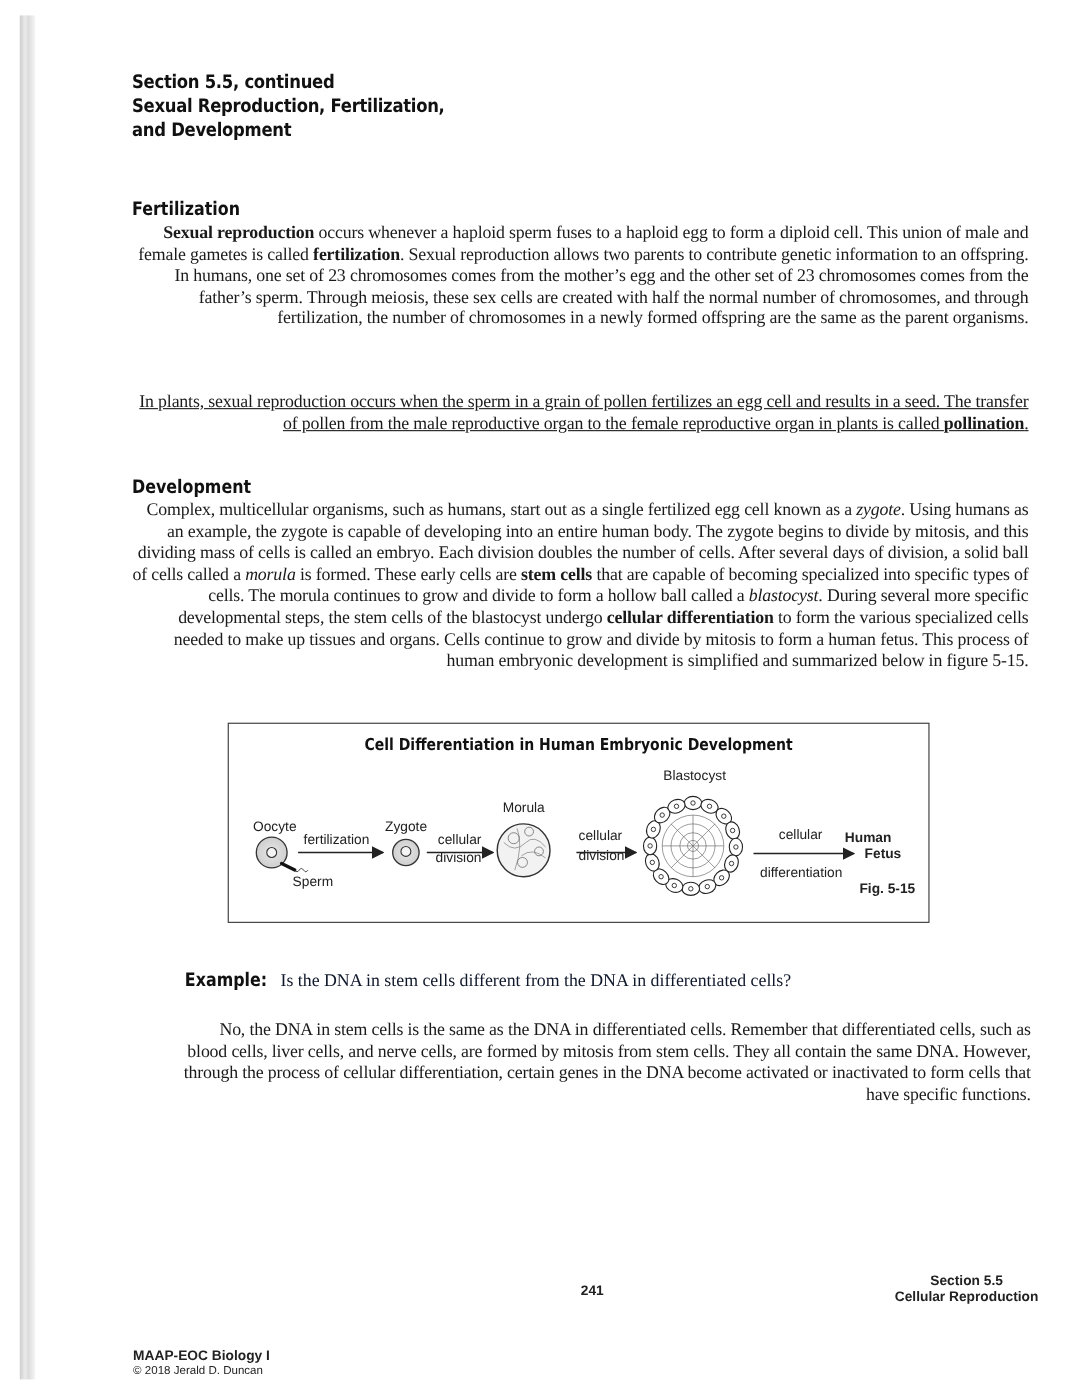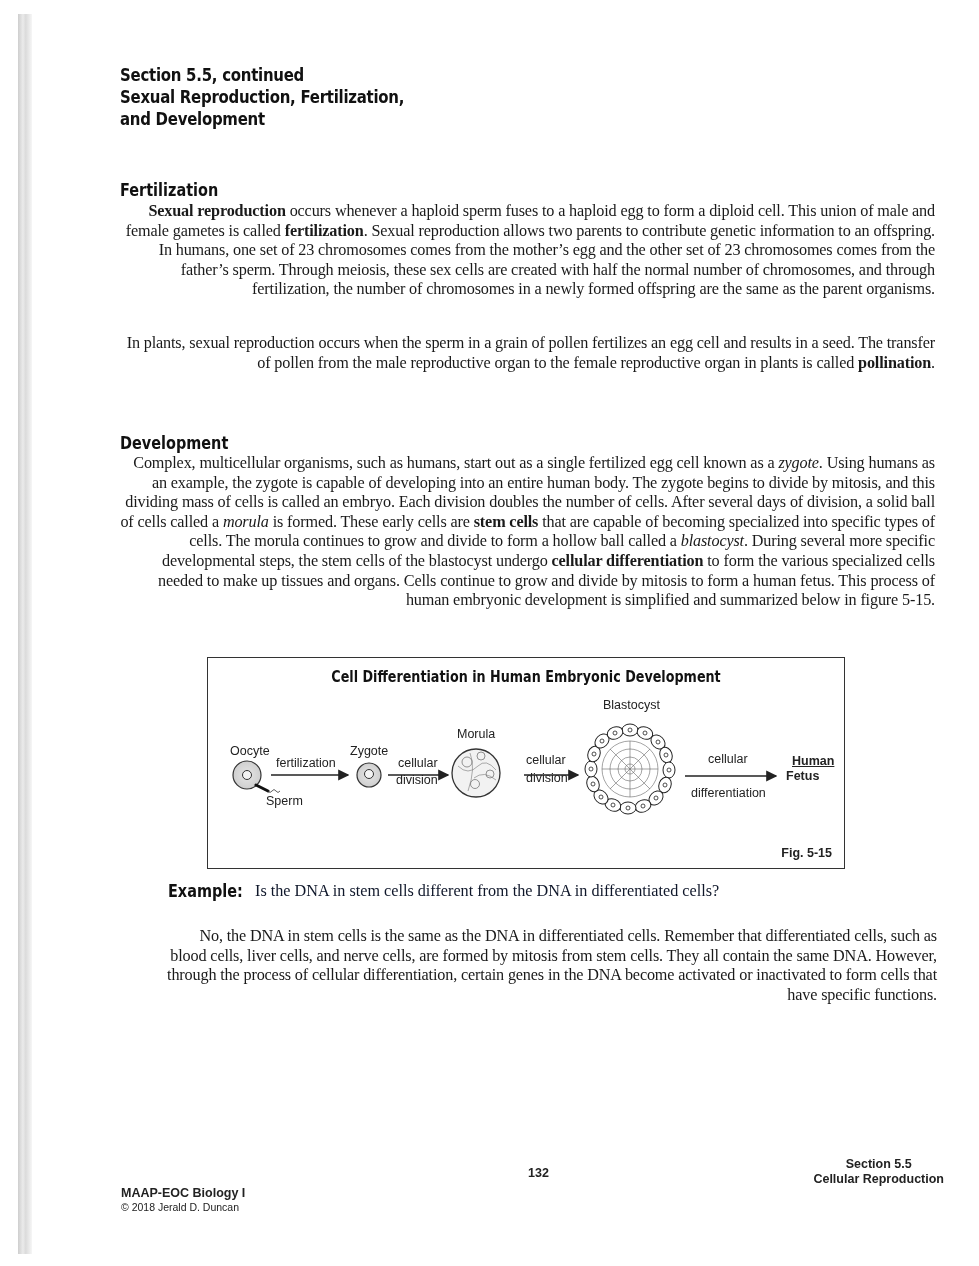--- a/index.html
+++ b/index.html
@@ -24,48 +24,48 @@
     font-family: "DejaVu Sans", sans-serif; font-weight: bold; font-size: 17px;
     transform: scaleX(0.85); transform-origin: left top; color: #111; white-space: nowrap;
   }
   .para {
     position: absolute; left: 120px; width: 815px;
     font-size: 16.2px; line-height: 19.6px; letter-spacing: -0.15px; color: #1a1a1a; text-align: right;
   }
   .para b { font-weight: bold; }
   .para i { font-style: italic; }
   .figure {
-    position: absolute; left: 207px; top: 657px; width: 638px; height: 212px;
+    position: absolute; left: 207px; top: 657px; width: 638px; height: 182px;
     border: 1.5px solid #333; box-sizing: border-box;
   }
   .fig-title {
     position: absolute; left: 0; right: 0; top: 10px; text-align: center;
     font-family: "DejaVu Sans", sans-serif; font-weight: bold; font-size: 15px;
     transform: scaleX(0.85); color: #111;
   }
   .lbl {
     position: absolute; font-family: "Liberation Sans", sans-serif; font-size: 12.5px; color: #222;
     white-space: nowrap;
   }
   .lbl.bold { font-weight: bold; }
   .figno {
-    position: absolute; right: 12px; bottom: 8px;
+    position: absolute; right: 12px; bottom: 23px;
     font-family: "Liberation Sans", sans-serif; font-weight: bold; font-size: 12.5px; color: #222;
   }
   .fig-svg { position: absolute; left: 0; top: 0; }
   .example-label {
     position: absolute; left: 168px; top: 881px;
     font-family: "DejaVu Sans", sans-serif; font-weight: bold; font-size: 17px;
     transform: scaleX(0.85); transform-origin: left top; color: #111;
   }
   .example-q {
     position: absolute; left: 255px; top: 882px; font-size: 16.2px; color: #0f172a;
   }
   .footer-left {
-    position: absolute; left: 121px; top: 1186px;
+    position: absolute; left: 121px; top: 1225px;
     font-family: "Liberation Sans", sans-serif; color: #222;
   }
   .footer-left .l1 { font-weight: bold; font-size: 12.5px; line-height: 15px; }
   .footer-left .l2 { font-size: 10.5px; line-height: 13px; }
   .footer-center {
     position: absolute; left: 528px; top: 1166px;
     font-family: "Liberation Sans", sans-serif; font-weight: bold; font-size: 12.5px; color: #222;
   }
   .footer-right {
     position: absolute; right: 35px; top: 1157px; text-align: center;
@@ -79,21 +79,21 @@
 
 <div class="header-title">
   <div>Section 5.5, continued</div>
   <div>Sexual Reproduction, Fertilization,</div>
   <div>and Development</div>
 </div>
 
 <div class="h2" style="top:180px;">Fertilization</div>
 <div class="para" style="top:202px;"><b>Sexual reproduction</b><span> occurs whenever a haploid sperm fuses to a haploid egg to form a diploid cell. This union of male and female gametes is called </span><b>fertilization</b><span>. Sexual reproduction allows two parents to contribute genetic information to an offspring. In humans, one set of 23 chromosomes comes from the mother’s egg and the other set of 23 chromosomes comes from the father’s sperm. Through meiosis, these sex cells are created with half the normal number of chromosomes, and through fertilization, the number of chromosomes in a newly formed offspring are the same as the parent organisms.</span></div>
 
-<div class="para" style="top:334px;"><span>In plants, sexual reproduction occurs when the sperm in a grain of pollen fertilizes an egg cell and results in a seed. The transfer of pollen from the male reproductive organ to the female reproductive organ in plants is called </span><b>pollination</b><span>.</span></div>
+<div class="para" style="top:356px;text-decoration:underline;"><span>In plants, sexual reproduction occurs when the sperm in a grain of pollen fertilizes an egg cell and results in a seed. The transfer of pollen from the male reproductive organ to the female reproductive organ in plants is called </span><b>pollination</b><span>.</span></div>
 
 <div class="h2" style="top:433px;">Development</div>
 <div class="para" style="top:454px;"><span>Complex, multicellular organisms, such as humans, start out as a single fertilized egg cell known as a </span><i>zygote</i><span>. Using humans as an example, the zygote is capable of developing into an entire human body. The zygote begins to divide by mitosis, and this dividing mass of cells is called an embryo. Each division doubles the number of cells. After several days of division, a solid ball of cells called a </span><i>morula</i><span> is formed. These early cells are </span><b>stem cells</b><span> that are capable of becoming specialized into specific types of cells. The morula continues to grow and divide to form a hollow ball called a </span><i>blastocyst</i><span>. During several more specific developmental steps, the stem cells of the blastocyst undergo </span><b>cellular differentiation</b><span> to form the various specialized cells needed to make up tissues and organs. Cells continue to grow and divide by mitosis to form a human fetus. This process of human embryonic development is simplified and summarized below in figure 5-15.</span></div>
 
 <div class="figure">
   <div class="fig-title">Cell Differentiation in Human Embryonic Development</div>
 
   <svg class="fig-svg" width="638" height="182" viewBox="0 0 638 182">
     <defs>
       <marker id="arr" markerWidth="8" markerHeight="8" refX="7" refY="4" orient="auto">
@@ -195,31 +195,31 @@
   <div class="lbl" style="left:68px; top:98px;">fertilization</div>
   <div class="lbl" style="left:142px; top:86px;">Zygote</div>
   <div class="lbl" style="left:190px; top:98px;">cellular</div>
   <div class="lbl" style="left:188px; top:115px;">division</div>
   <div class="lbl" style="left:249px; top:69px;">Morula</div>
   <div class="lbl" style="left:318px; top:95px;">cellular</div>
   <div class="lbl" style="left:318px; top:113px;">division</div>
   <div class="lbl" style="left:395px; top:40px;">Blastocyst</div>
   <div class="lbl" style="left:500px; top:94px;">cellular</div>
   <div class="lbl" style="left:483px; top:128px;">differentiation</div>
-  <div class="lbl bold" style="left:584px; top:96px;text-decoration:underline;">Human</div>
+  <div class="lbl bold" style="left:560px; top:96px;">Human</div>
   <div class="lbl bold" style="left:578px; top:111px;">Fetus</div>
 
   <div class="figno">Fig. 5-15</div>
 </div>
 
 <div class="example-label">Example:</div>
 <div class="example-q">Is the DNA in stem cells different from the DNA in differentiated cells?</div>
 <div class="para" style="left:167px; width:770px; top:927px;">No, the DNA in stem cells is the same as the DNA in differentiated cells. Remember that differentiated cells, such as blood cells, liver cells, and nerve cells, are formed by mitosis from stem cells. They all contain the same DNA. However, through the process of cellular differentiation, certain genes in the DNA become activated or inactivated to form cells that have specific functions.</div>
 
 <div class="footer-left">
   <div class="l1">MAAP-EOC Biology I</div>
   <div class="l2">© 2018 Jerald D. Duncan</div>
 </div>
-<div class="footer-center">132</div>
+<div class="footer-center">241</div>
 <div class="footer-right">
   <div>Section 5.5</div>
   <div>Cellular Reproduction</div>
 </div>
 
 </body></html>

